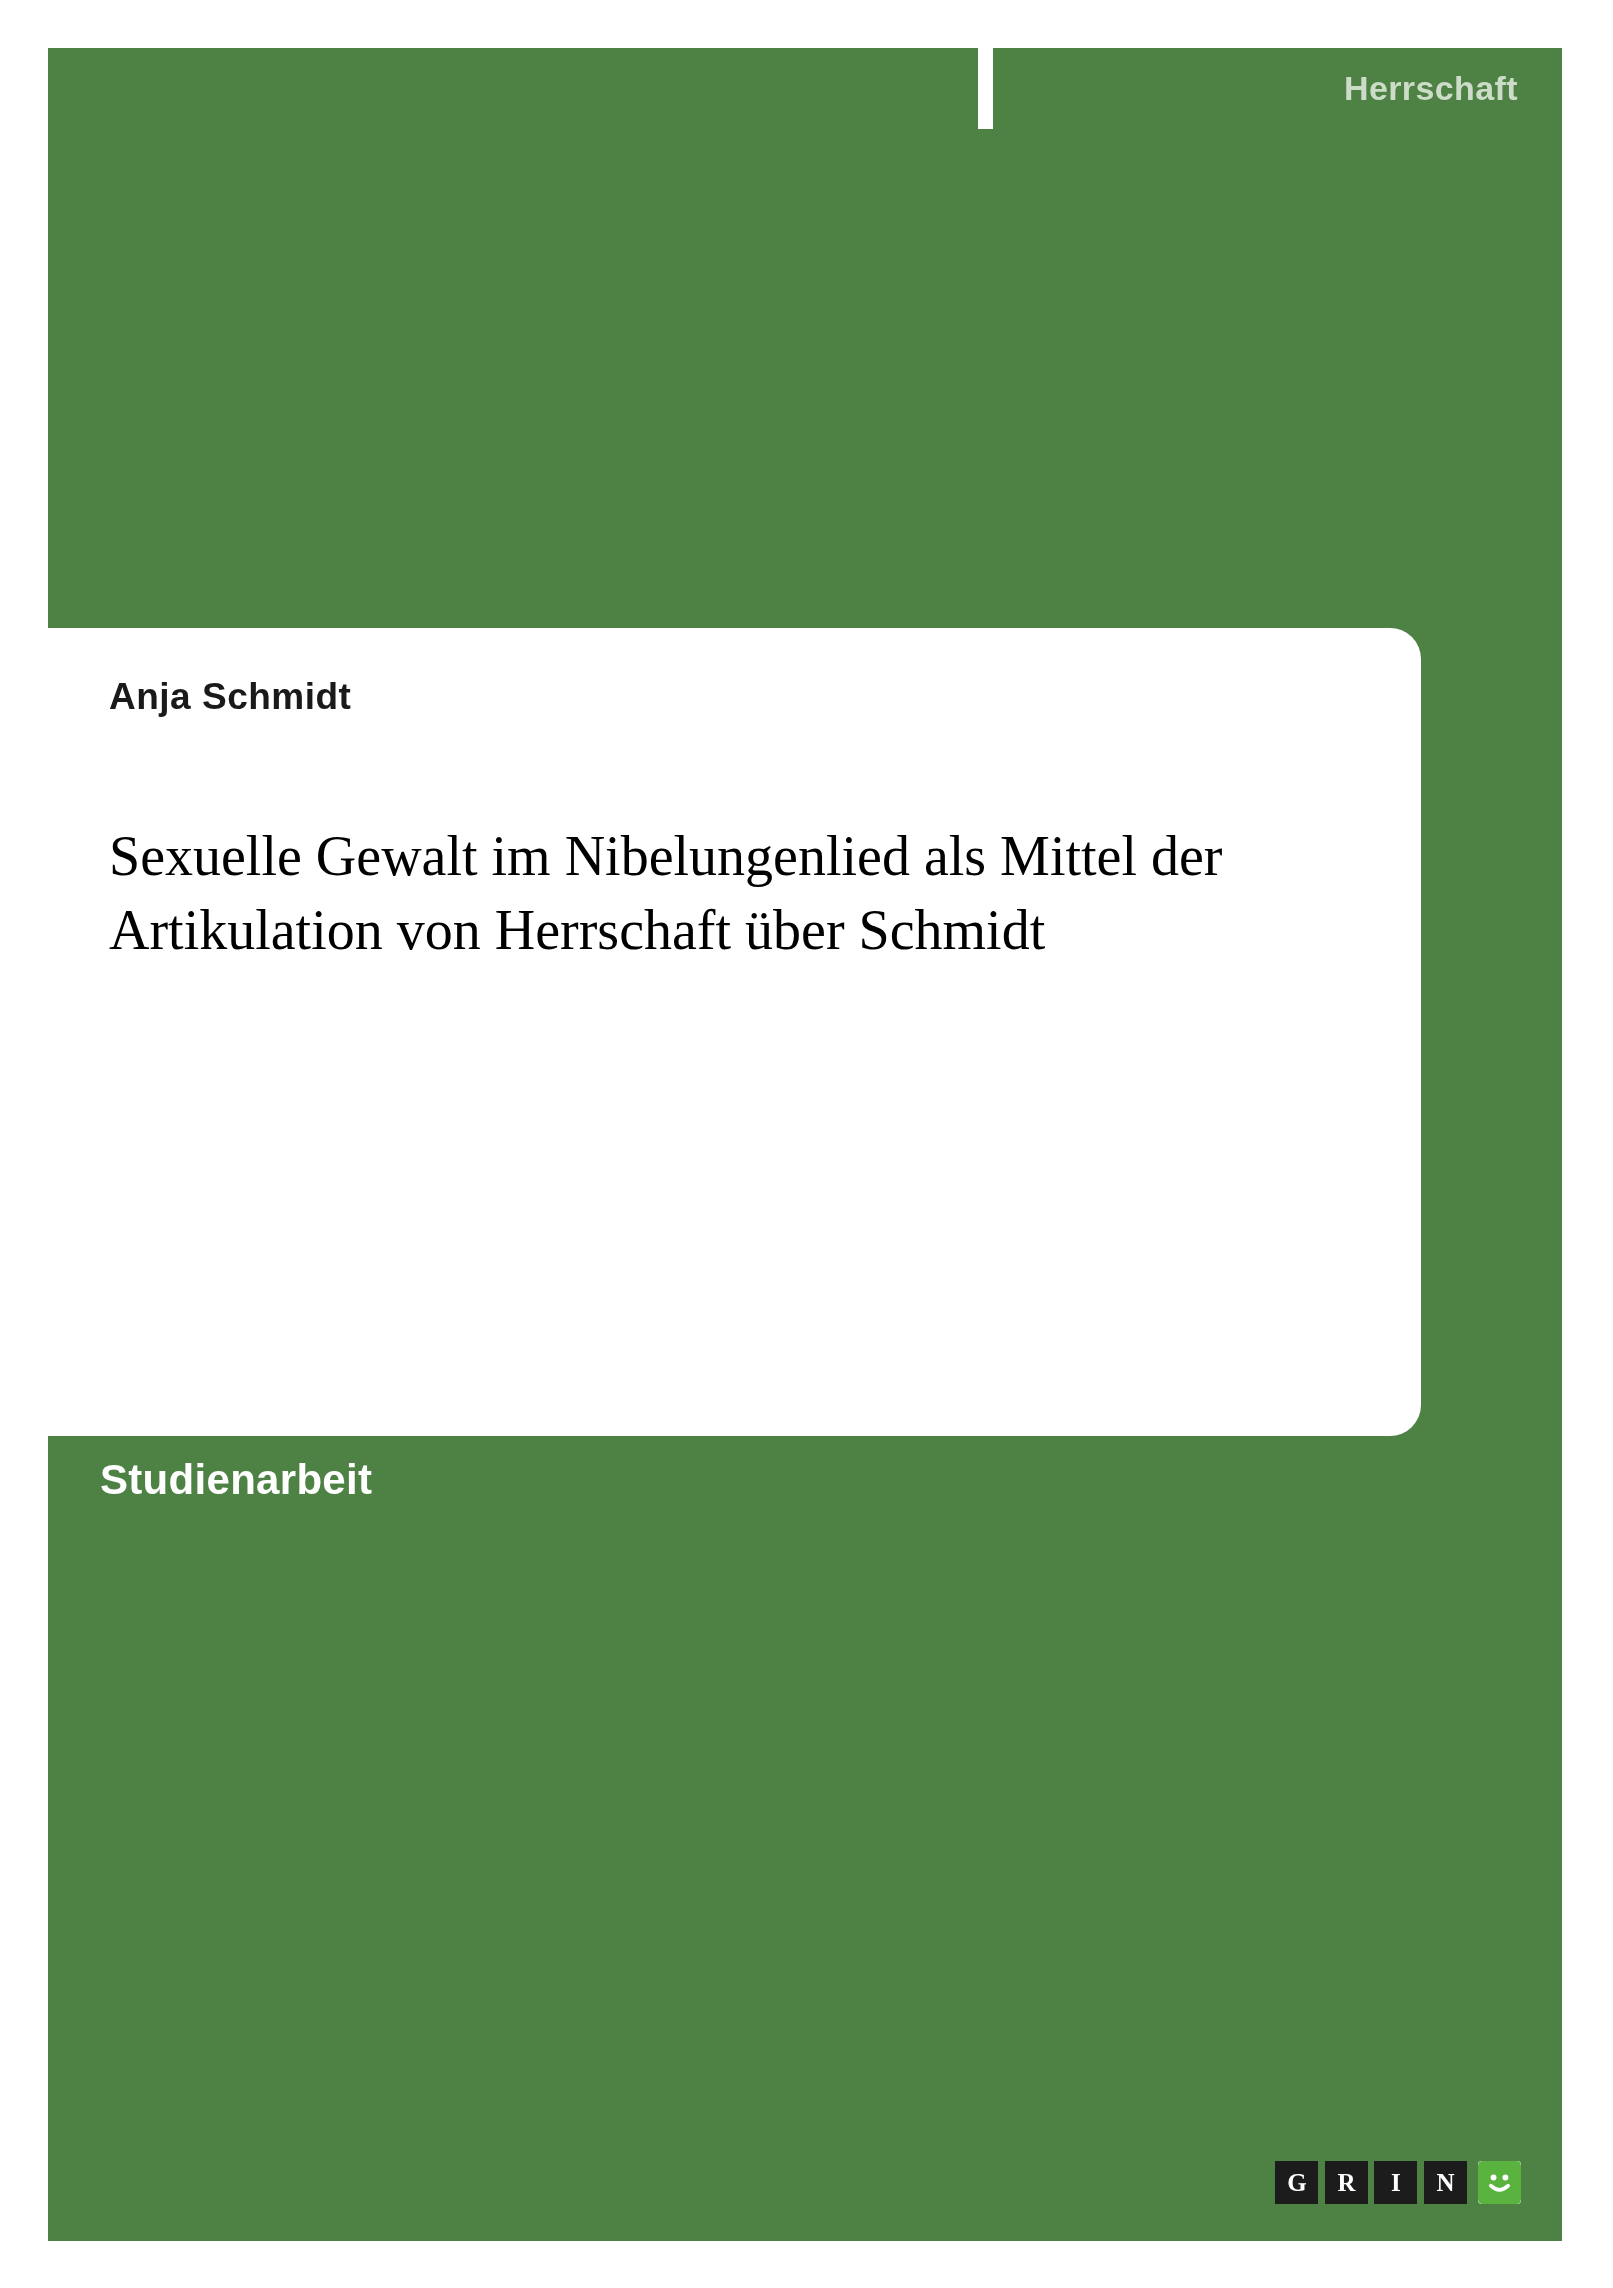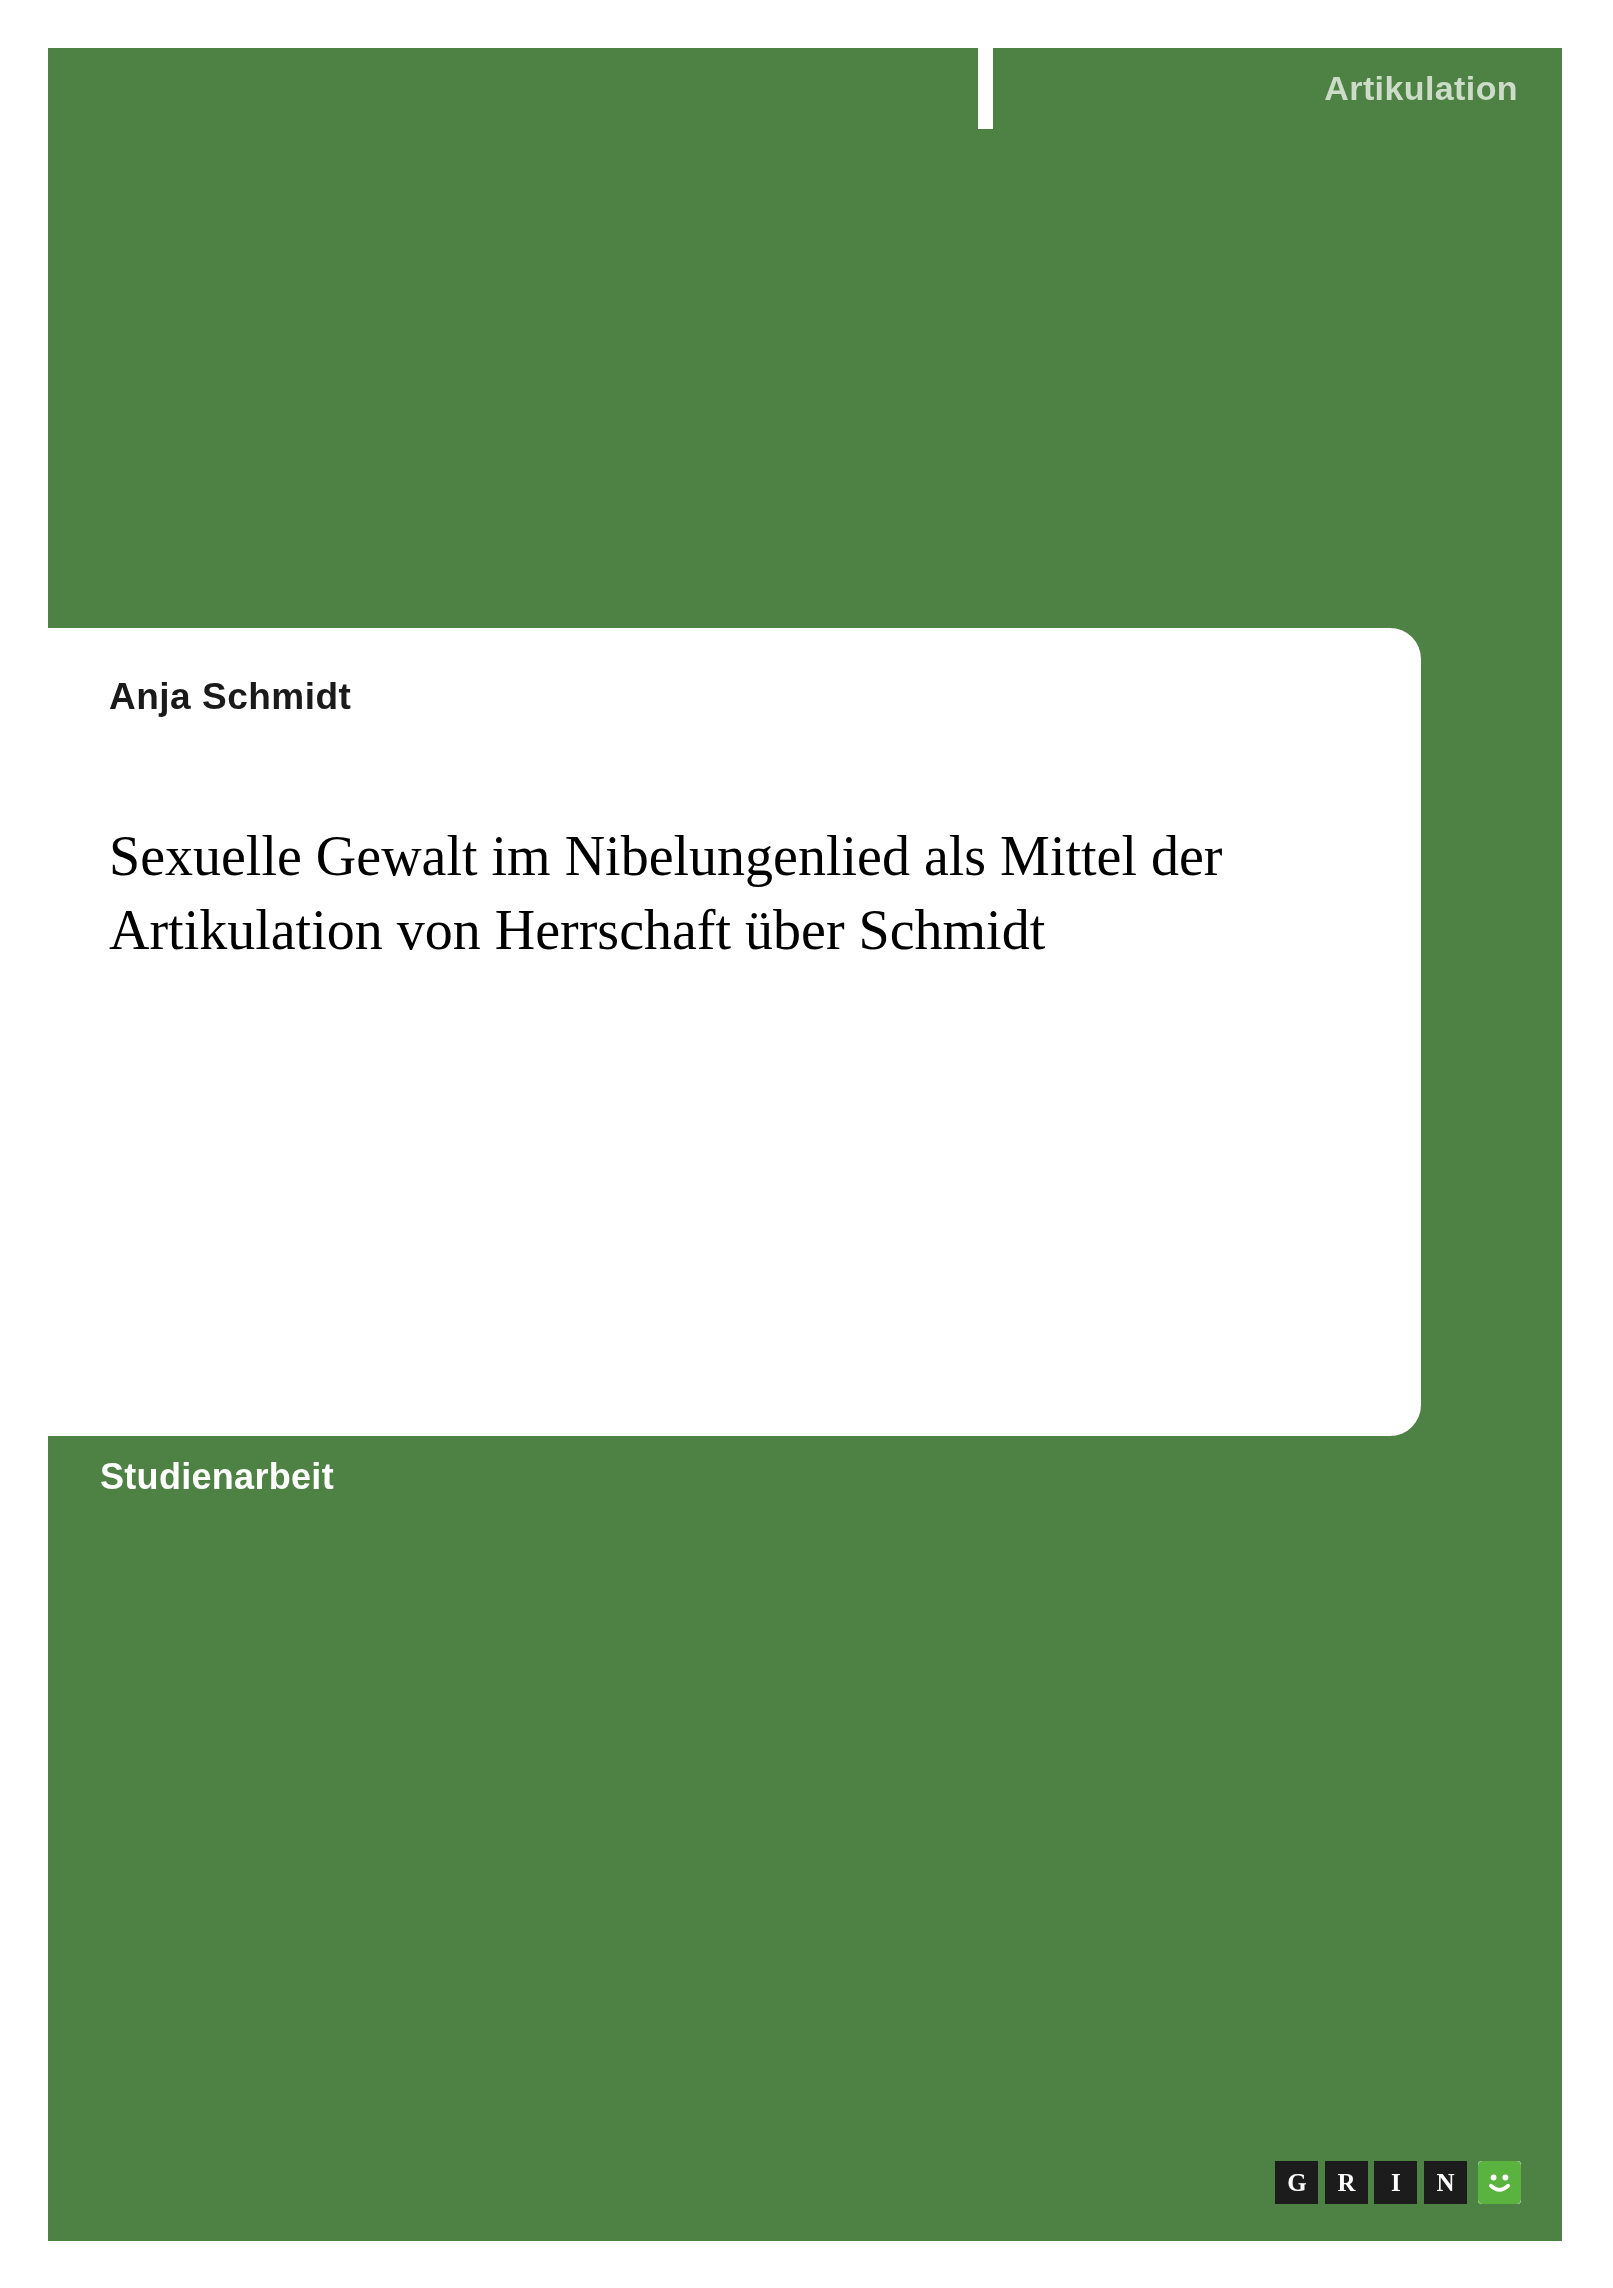--- a/index.html
+++ b/index.html
@@ -98,21 +98,21 @@
     color: #000000;
     margin: 0;
     font-weight: normal;
     max-width: 1237px;
   }
 
   .doc-type {
     position: absolute;
     left: 100px;
     top: 1456px;
-    font-size: 36px;
+    font-size: 42px;
     font-weight: bold;
     color: #ffffff;
     letter-spacing: 0.3px;
   }
 
   
   .grin-logo {
     position: absolute;
     right: 92px;
     bottom: 85px;
@@ -148,21 +148,21 @@
 </head>
 <body>
 
 <div class="page">
 
   <div class="cover-bg"></div>
   <div class="notch"></div>
   <div class="gap-top"></div>
 
   <div class="category-band">
-    <span class="category-text">Artikulation</span>
+    <span class="category-text">Herrschaft</span>
   </div>
 
   <div class="title-card">
     <div class="author">Anja Schmidt</div>
     <div class="title">Sexuelle Gewalt im Nibelungenlied als Mittel der Artikulation von Herrschaft über Schmidt</div>
   </div>
 
   <div class="doc-type">Studienarbeit</div>
 
   <div class="grin-logo">

